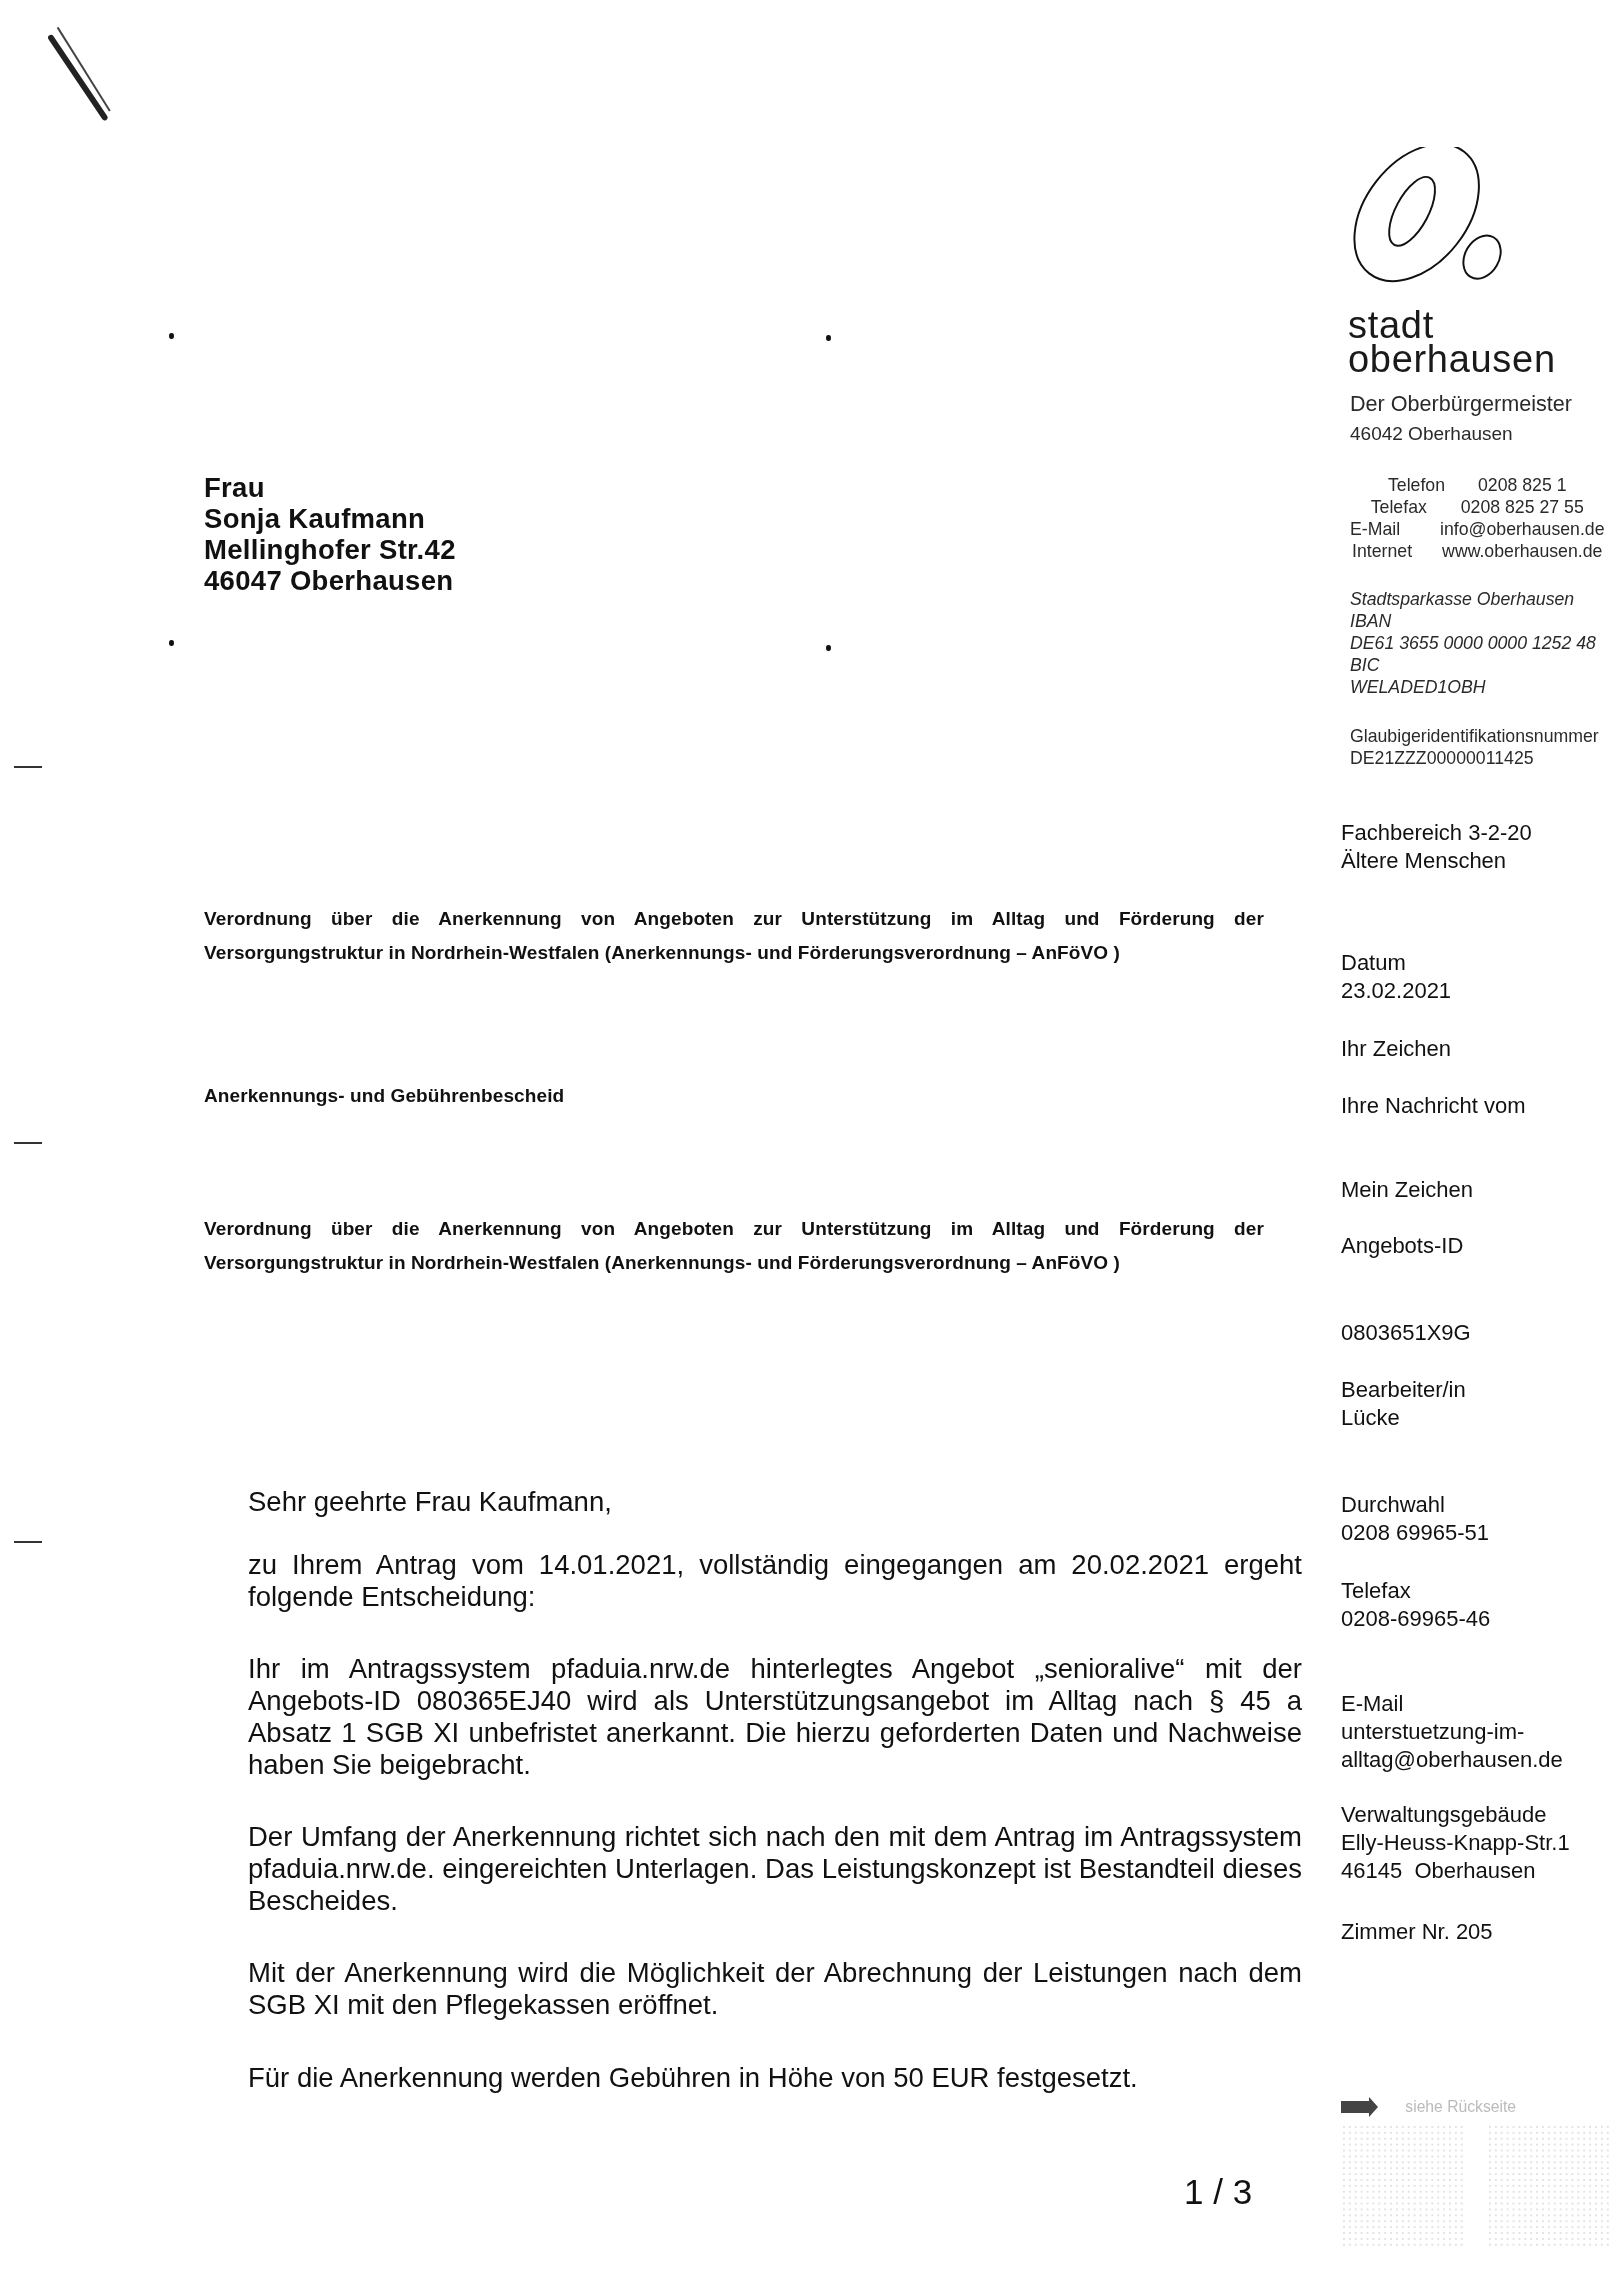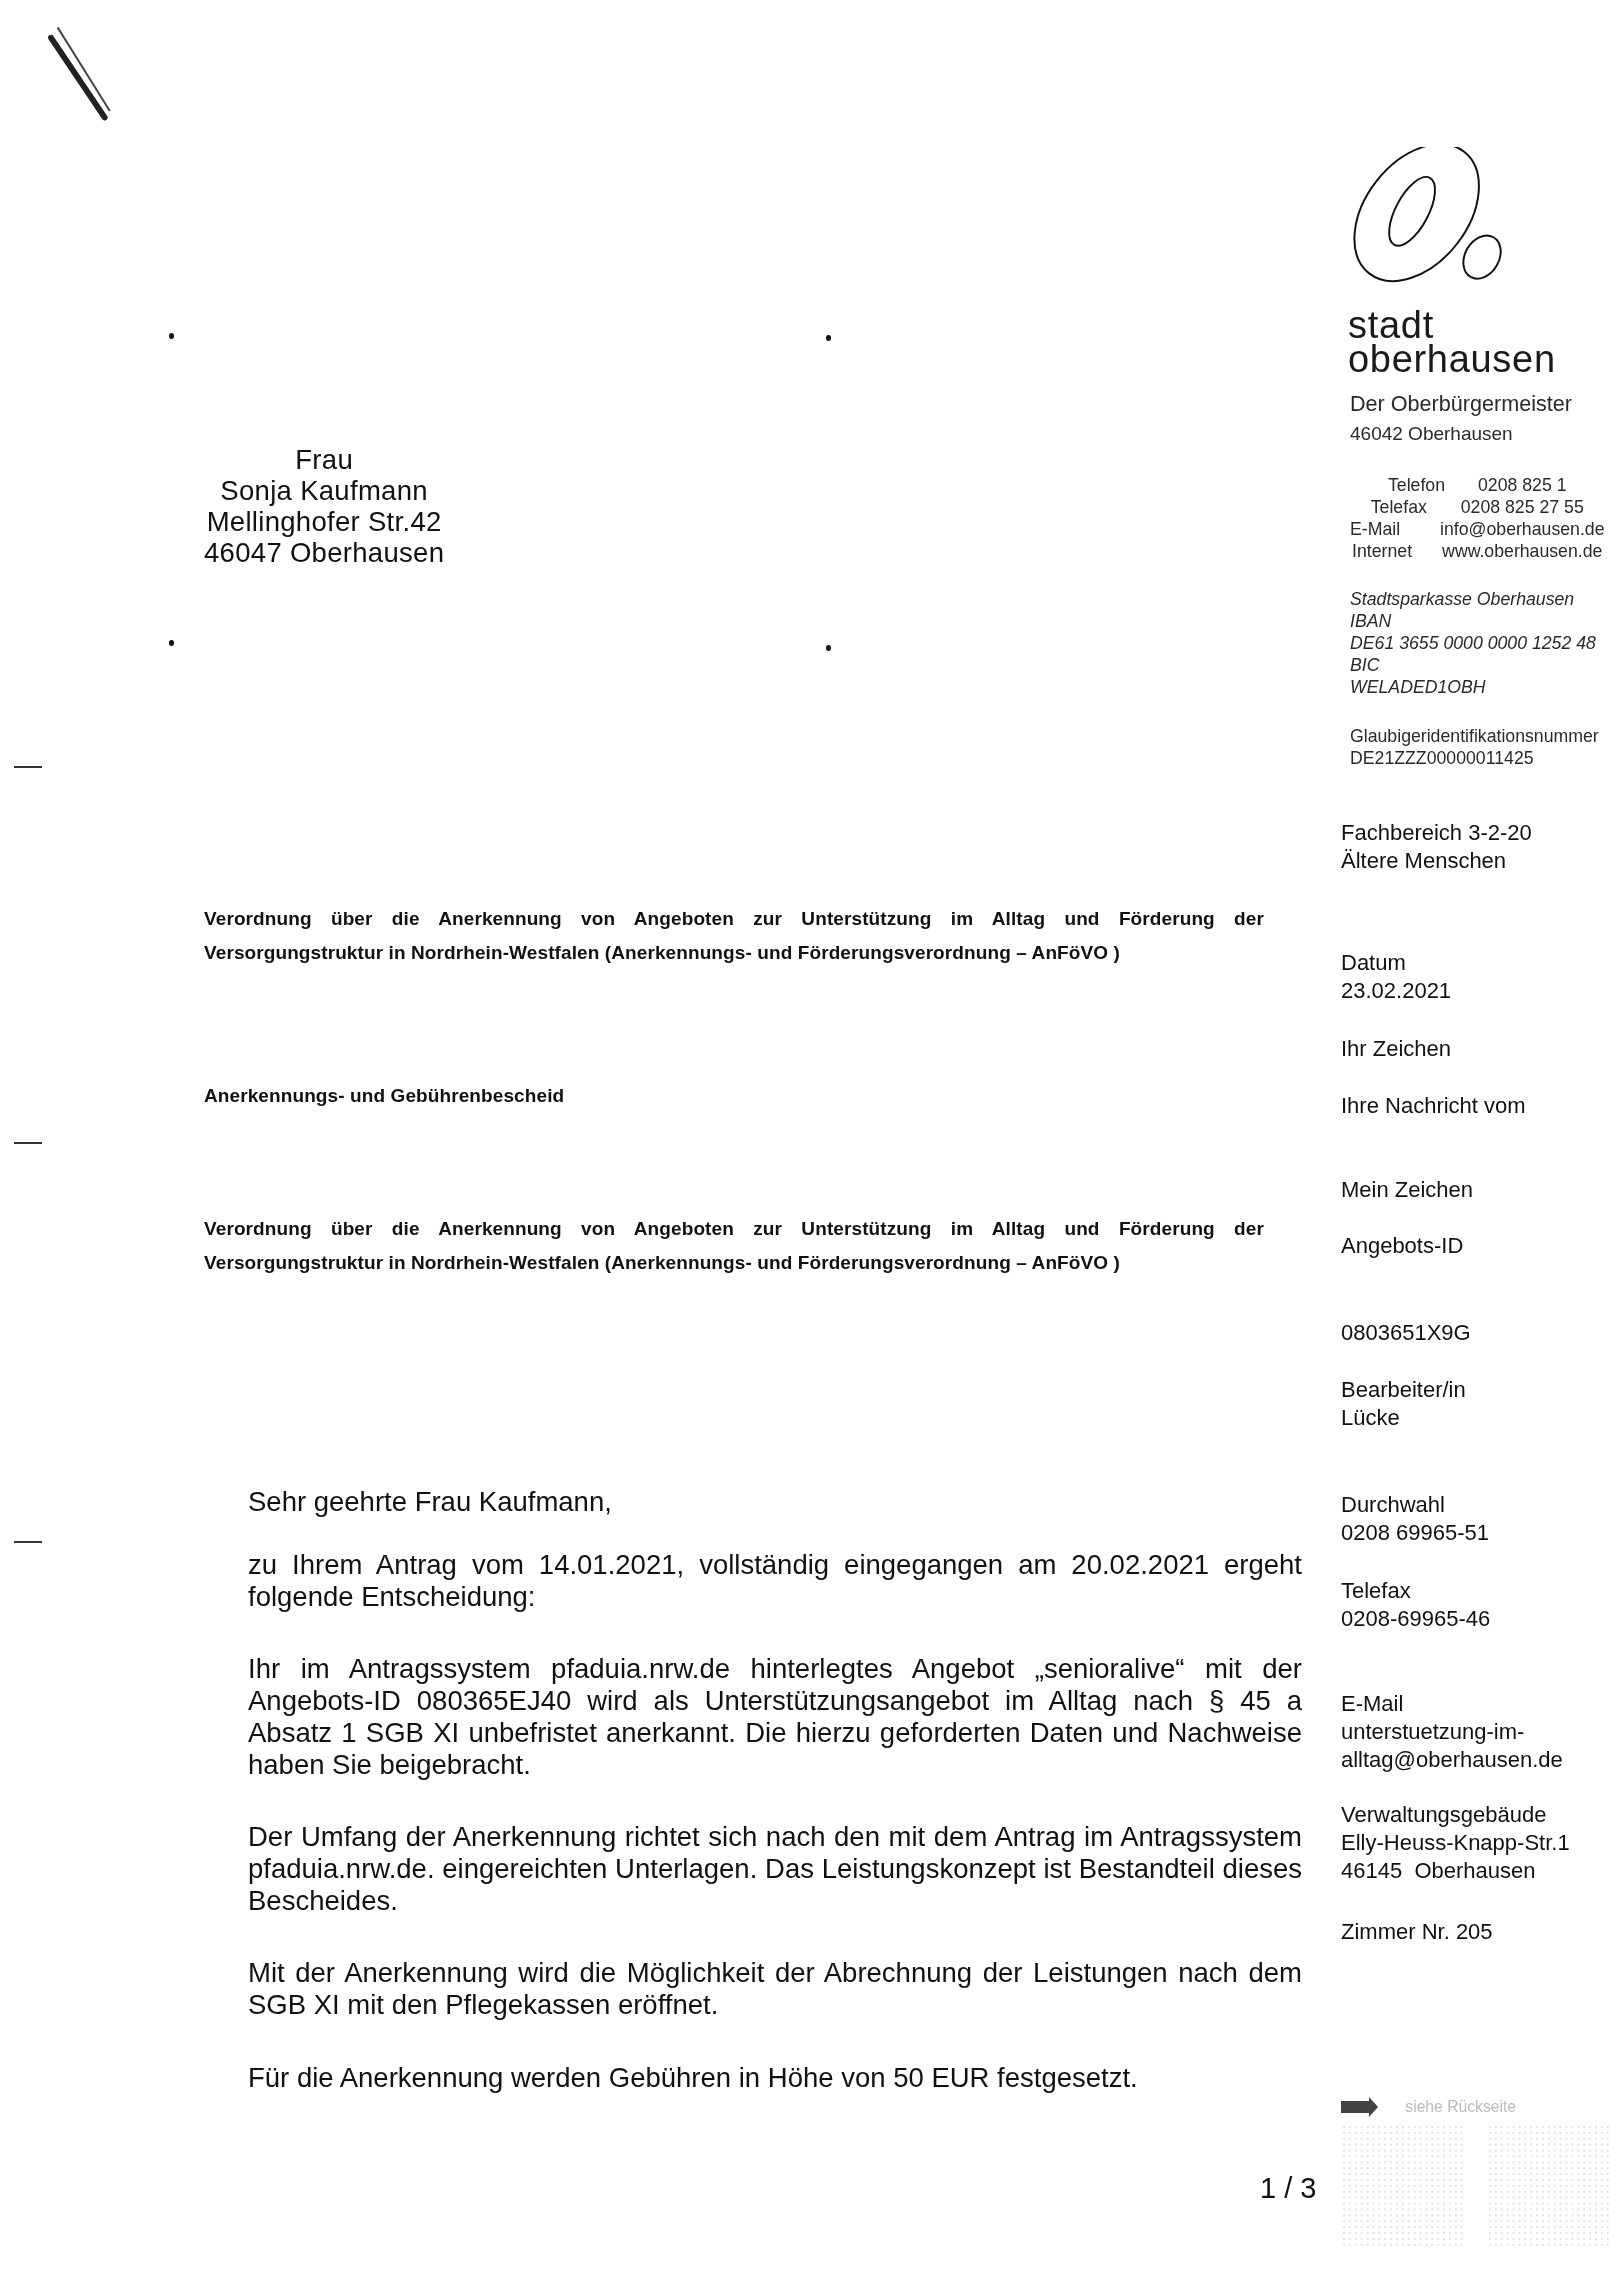--- a/index.html
+++ b/index.html
@@ -1,38 +1,38 @@
 <!DOCTYPE html>
 <html style="font-size:10.5px"><head>
 <meta charset="utf-8">
 <style>
   html, body { margin:0; padding:0; background:#ffffff; }
   body { width:1623px; height:2295px; position:relative; overflow:hidden; color:#111; font-family:"Liberation Sans", sans-serif; }
   .abs { position:absolute; }
   .staple { left:39px; top:13px; width:79px; height:111px; }
   .fold-dot { width:4.6px; height:5.9px; background:#111; border-radius:50%; }
   .margin-dash { width:27.5px; height:2px; background:#333; left:14.4px; }
-  .recipient { left:204px; top:444px; font-weight:normal; font-size:27.5px; line-height:31px; letter-spacing:0.3px;text-align:center; }
+  .recipient { left:204px; top:472px; font-weight:bold; font-size:27.5px; line-height:31px; letter-spacing:0.3px; }
   .recipient div { white-space:nowrap; }
   .logo { left:1348px; top:147px; width:170px; height:141px; }
   .brand { left:1348px; top:308px; font-size:38px; line-height:34px; font-weight:normal; letter-spacing:0.7px; color:#1a1a1a; }
   .office { left:1350px; top:391px; font-size:21.6px; line-height:26px; color:#2a2a2a; }
   .office .zip { font-size:19px; margin-top:3.9px; }
   .contact { left:1350px; top:474px; font-size:17.7px; line-height:22px; color:#2a2a2a; }
   .contact .row { display:flex;justify-content:center; }
   .contact .lbl { width:90px; }
   .bank { left:1350px; top:588px; font-size:17.7px; line-height:22px; color:#2a2a2a;font-style:italic; }
   .creditor { left:1350px; top:725px; font-size:17.7px; line-height:22px; color:#2a2a2a; }
   .side { left:1341px; font-size:22px; line-height:28px; color:#111; }
   .title { left:204px; font-weight:bold; font-size:19px; line-height:34px; width:1060px; letter-spacing:0.1px; }
   .title.j { text-align:justify; text-align-last:left; }
   .body { left:220px; width:1054px; font-size:27.5px; line-height:32px;margin-left:28px; }
   .body p { margin:0; }
   .body .j { text-align:justify; text-align-last:left; }
-  .pagenum { left:1260px; top:2172px; font-size:29px; }
+  .pagenum { left:1184px; top:2172px; font-size:35px; }
   .footer-arrow { left:1341px; top:2098px; display:flex; align-items:center; gap:11.8px; color:#bbb; font-size:15.7px; }
   .arrow-shape { width:27.5px; height:11.8px; background:#444; position:relative; }
   .arrow-shape:after { content:""; position:absolute; right:-9.2px; top:-4.6px; border-left:9.2px solid #444; border-top:10.5px solid transparent; border-bottom:10.5px solid transparent; }
   .speckle { top:2124px; width:124px; height:124px; background:radial-gradient(#ccc 0.7px, transparent 1px) 0 0/5.9px 5.9px; opacity:0.55; }
 </style>
 </head>
 <body>
 
 <svg class="abs staple" viewBox="0 0 120 170">
   <path d="M18 38 L100 160" stroke="#222" stroke-width="9" stroke-linecap="round"></path>

